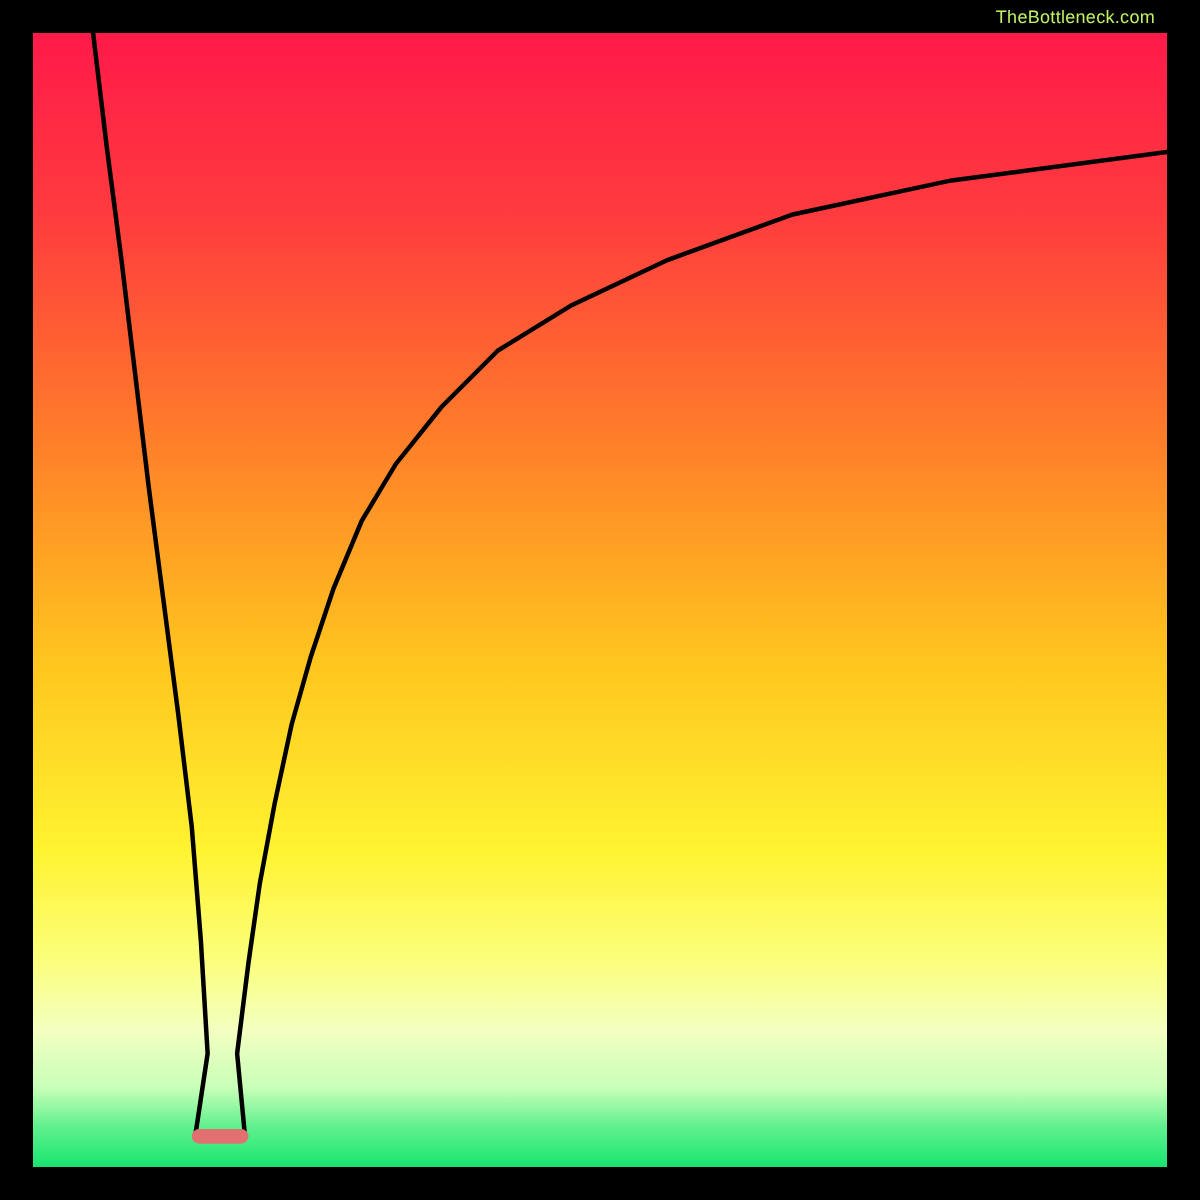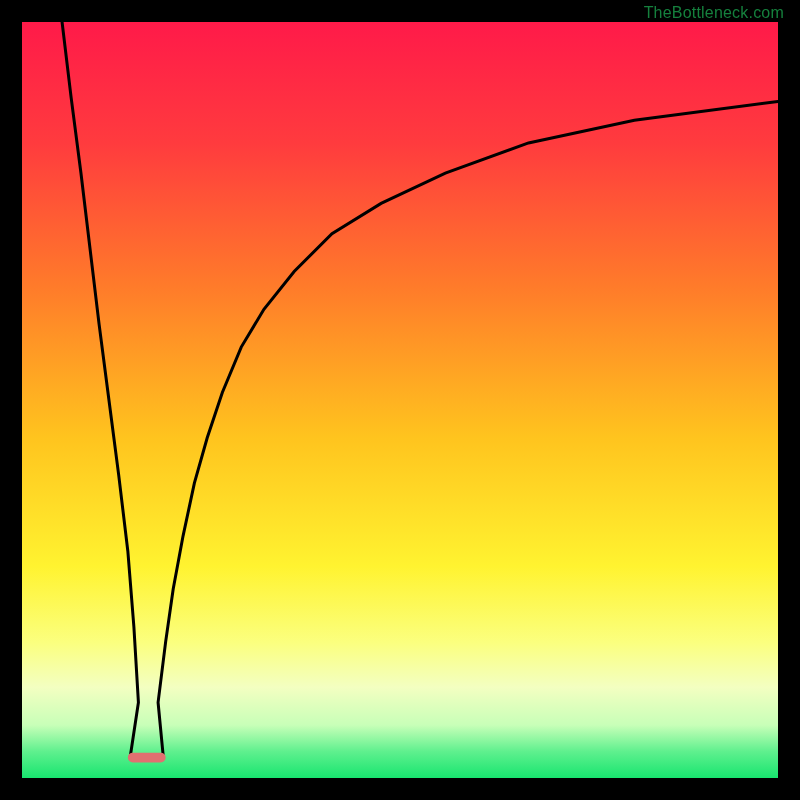--- a/index.html
+++ b/index.html
@@ -22,23 +22,23 @@
   .plot {
     position: absolute;
     left: 0;
     top: 0;
     width: 756px;
     height: 756px;
   }
   .watermark {
     position: absolute;
     top: 4px;
-    right: 16px;
-    color: #15803d;
-    font-size: 16px;
+    right: 30px;
+    color: #bef264;
+    font-size: 12px;
     font-weight: 500;
     letter-spacing: 0.2px;
     user-select: none;
   }
 </style>
 </head>
 <body>
 
 <div class="frame">
   <svg class="plot" viewBox="0 0 756 756" preserveAspectRatio="none">

